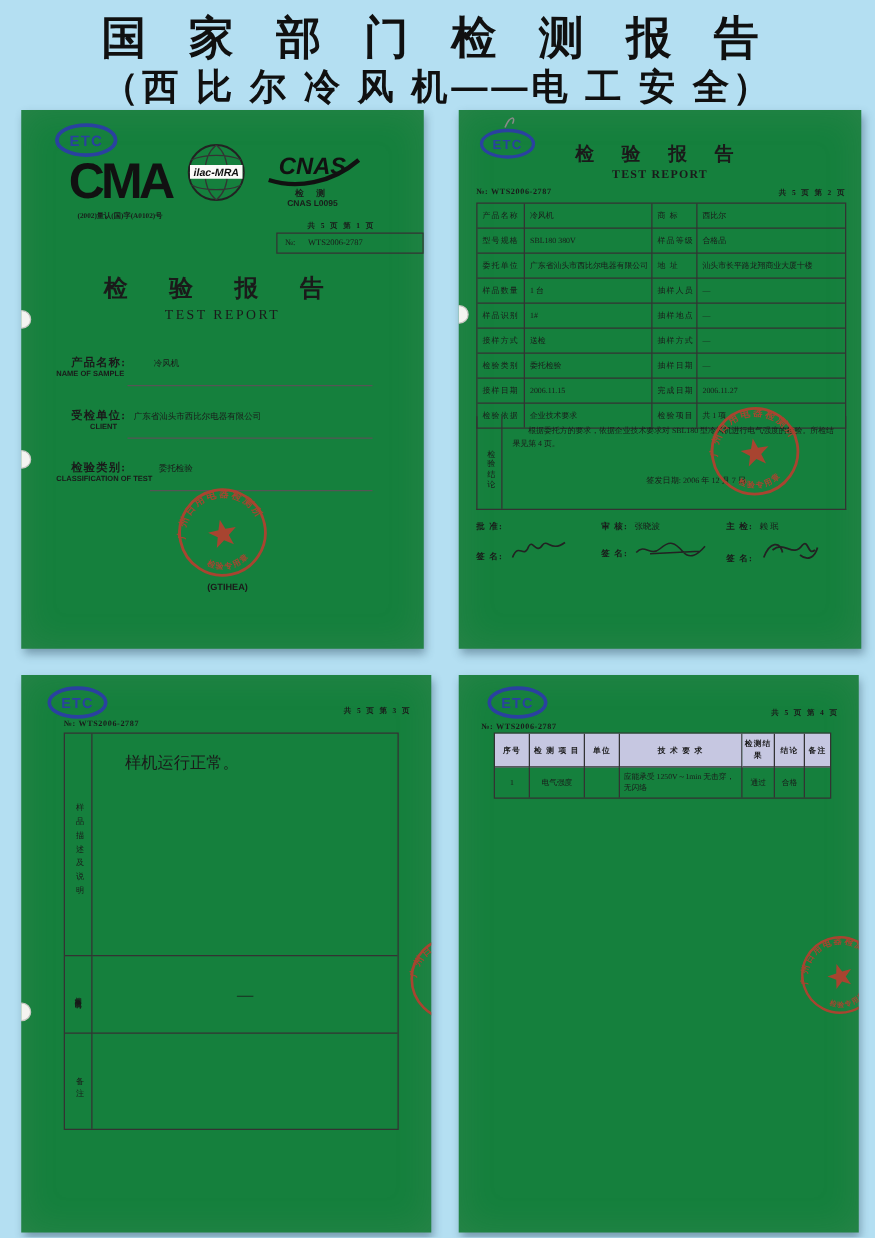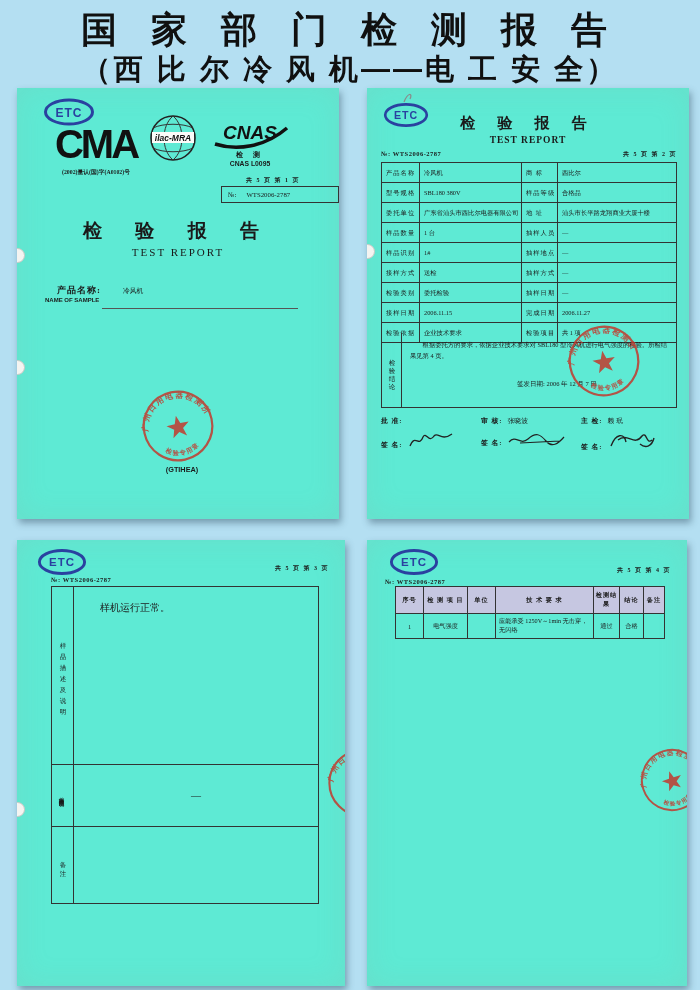--- a/index.html
+++ b/index.html
@@ -10,21 +10,21 @@
     color:#1a1a1a;
   }
   .abs{position:absolute;}
   
   #title1{top:6px;left:0;width:700px;text-align:center;
     font-size:36px;font-weight:bold;letter-spacing:12px;color:#101010;
     font-family:"Liberation Sans", sans-serif;}
   #title2{top:50px;left:0;width:700px;text-align:center;
     font-size:29px;font-weight:bold;letter-spacing:3px;color:#101010;}
   
-  .page{position:absolute;background:#5eead4;overflow:hidden;
+  .page{position:absolute;background:#15803d;overflow:hidden;
     box-shadow:2px 4px 7px rgba(40,70,90,.45), inset 0 0 30px rgba(160,160,150,.15);}
   #page1{left:17px;top:88px;width:322px;height:431px;}
   #page2{left:367px;top:88px;width:322px;height:431px;}
   #page3{left:17px;top:540px;width:328px;height:446px;}
   #page4{left:367px;top:540px;width:320px;height:446px;}
   .punch{position:absolute;width:13px;height:13px;border:1px solid #c8c8c4;
     border-radius:50%;background:#f4f4f1;left:-7px;}
   
   .pageno{font-size:6px;font-weight:bold;letter-spacing:1.5px;
     font-family:"Liberation Serif", serif;}
@@ -105,21 +105,21 @@
   
   #p3-pageno{right:16px;top:24px;}
   #p3-no{left:34px;top:36px;}
   #p3-table{left:34px;top:46px;width:266px;border:1.2px solid #333;
     display:grid;grid-template-columns:22px 1fr;
     grid-template-rows:178px 62px 76px;}
   .p3lbl{border-right:1px solid #333;border-bottom:1px solid #333;
     display:flex;align-items:center;justify-content:center;
     writing-mode:vertical-rl;text-orientation:upright;
     font-family:"Liberation Serif", serif;}
-  .p3cell{border-bottom:1px solid #333;font-size:10px;
+  .p3cell{border-bottom:1px solid #333;font-size:13px;
     font-family:"Liberation Serif", serif;}
   #p3-table > div:nth-child(5),#p3-table > div:nth-child(6){border-bottom:0;}
   #p3-r1l{font-size:6.5px;letter-spacing:11px;}
   #p3-r2l{font-size:5.5px;letter-spacing:.5px;}
   #p3-r3l{font-size:6.5px;letter-spacing:9px;}
   #p3-r1c{padding:14px 0 0 26px;}
   #p3-r2c{display:flex;align-items:center;justify-content:center;}
   
   #p4-pageno{right:16px;top:26px;}
   #p4-no{left:18px;top:38px;}
@@ -178,20 +178,32 @@
     <span>WTS2006-2787</span>
   </div>
 
   <div class="abs" id="p1-title-cn">检 验 报 告</div>
   <div class="abs" id="p1-title-en">TEST REPORT</div>
 
   <div class="field f1">
     <span class="fl">产品名称:</span>
     <span class="fv">冷风机</span>
     <span class="fe">NAME OF SAMPLE</span>
+    <span class="ful"></span>
+  </div>
+  <div class="field f2">
+    <span class="fl">受检单位:</span>
+    <span class="fv">广东省汕头市西比尔电器有限公司</span>
+    <span class="fe">CLIENT</span>
+    <span class="ful"></span>
+  </div>
+  <div class="field f3">
+    <span class="fl">检验类别:</span>
+    <span class="fv">委托检验</span>
+    <span class="fe">CLASSIFICATION OF TEST</span>
     <span class="ful"></span>
   </div>
 
   <svg class="stamp" id="stamp1" width="82" height="82" viewBox="0 0 110 110">
     <circle cx="55" cy="55" r="46" fill="none" stroke="#c23a2e" stroke-width="3"></circle>
     <path id="arc1a" d="M 14,58 A 41,41 0 0 1 96,58" fill="none"></path>
     <text font-size="10.5" letter-spacing="2.4" fill="#c23a2e" font-weight="bold">
       <textPath href="#arc1a" startOffset="4">广州日用电器检测所</textPath>
     </text>
     <polygon points="55,41 58.8,51.8 70.2,52.1 61.1,59 64.4,69.9 55,63.4 45.6,69.9 48.9,59 39.8,52.1 51.2,51.8" fill="#c23a2e"></polygon>

